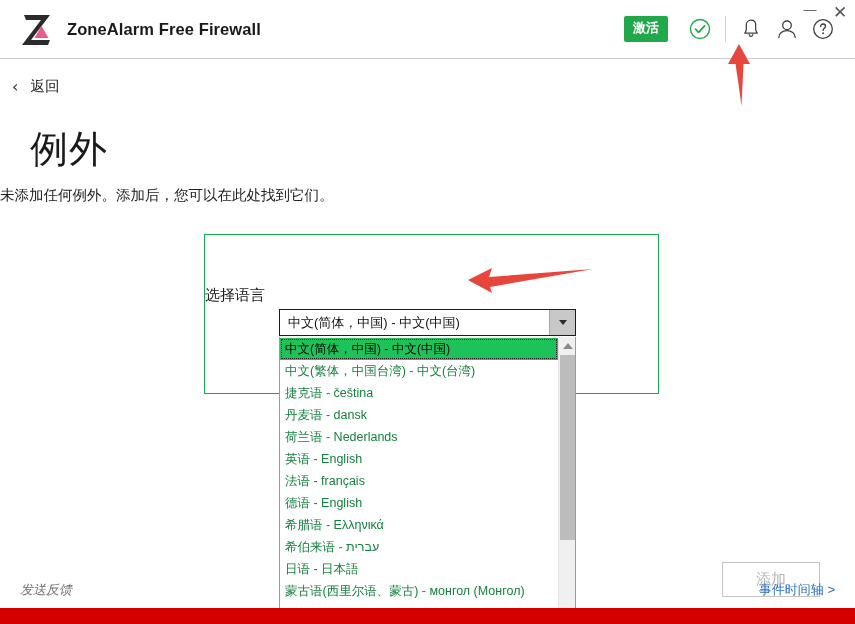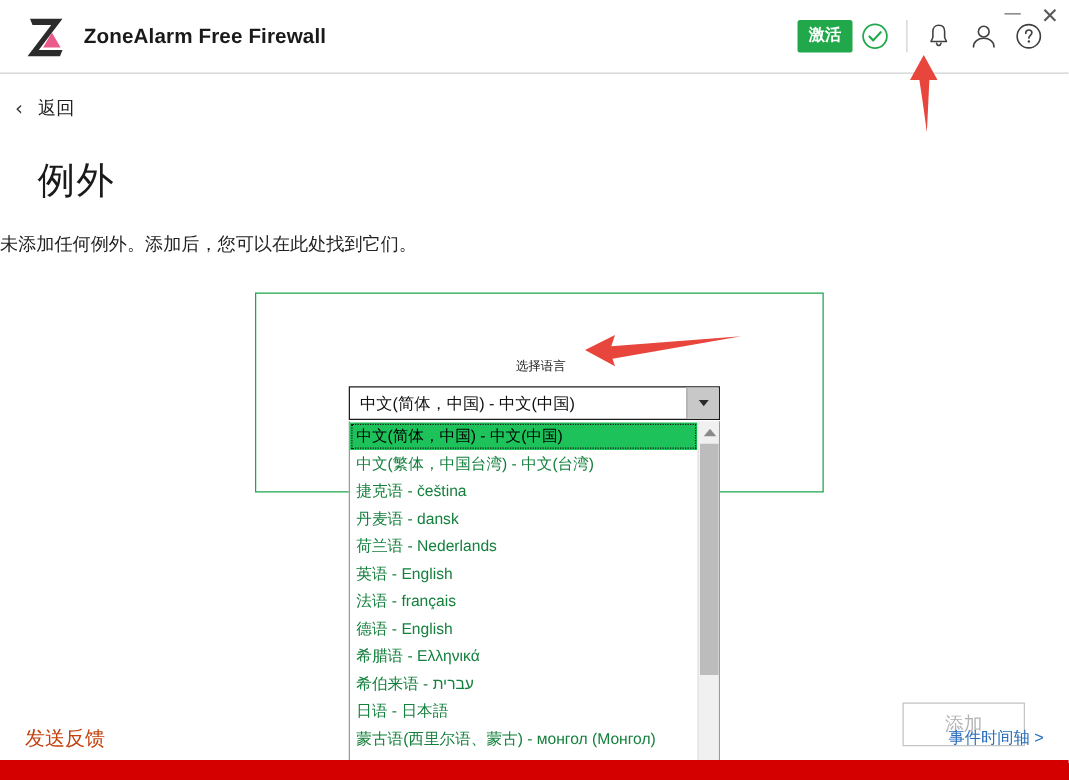--- a/index.html
+++ b/index.html
@@ -26,54 +26,54 @@
   .logo-wrap { position:absolute; left:17px; top:9px; display:flex; align-items:center; }
   .logo-mark { position:relative; width:40px; height:40px; }
   .brand-title {
     margin-left:10px; font-size:16.5px; font-weight:bold; color:#1a1a1a;
     letter-spacing:.1px; white-space:nowrap;
   }
   .header-right { position:absolute; right:14px; top:0; height:58px; display:flex; align-items:center; gap:0; }
   .activate-btn {
     background:#21a84b; color:#fff; font-size:13px; font-weight:bold;
     padding:5px 9px 6px 9px; border:none; border-radius:2px; cursor:pointer;
-    font-family:"Liberation Sans",sans-serif; line-height:1.15; 
+    font-family:"Liberation Sans",sans-serif; line-height:1.15; margin-right:14px;
   }
   .icon-btn {
     width:36px; height:40px; display:flex; align-items:center; justify-content:center;
     background:transparent; border:none; cursor:pointer; padding:0;
   }
   .hdr-divider { width:1px; height:26px; background:#d2d2d2; margin:0 7px; }
   .header-line { position:absolute; left:0; top:58px; width:855px; height:1px; background:#cfcfcf; }
 
   
   .back-row { position:absolute; left:12px; top:77px; display:flex; align-items:center; cursor:pointer; }
   .back-chevron { font-size:16px; color:#333; line-height:1; margin-right:12px; font-family:"DejaVu Sans",sans-serif; }
   .back-label { font-size:14.5px; color:#222; }
 
   
   .page-title {
     position:absolute; left:30px; top:124px;
-    font-size:30px; color:#1a1a1a; font-weight:normal; letter-spacing:1px;
+    font-size:38px; color:#1a1a1a; font-weight:normal; letter-spacing:1px;
   }
 
   
   .empty-text {
     position:absolute; left:0; top:186px; width:855px; 
     font-size:14.5px; color:#222;
   }
 
   
   .green-box {
     position:absolute; left:204px; top:234px; width:455px; height:160px;
     border:1px solid #1aa64b; background:transparent;
   }
   .lang-caption {
-    position:absolute; left:0; top:51px; width:455px; text-align:center;
-    font-size:10px; color:#1a1a1a;
+    position:absolute; left:0; top:51px; width:455px; 
+    font-size:15px; color:#1a1a1a;
   }
 
   
   .arrow-up { position:absolute; left:722px; top:44px; width:34px; height:62px; pointer-events:none; }
   .arrow-left { position:absolute; left:468px; top:264px; width:125px; height:32px; pointer-events:none; }
 
   
   .dropdown-closed {
     position:absolute; left:279px; top:309px; width:297px; height:27px;
     border:1px solid #1c1c1c; background:#fff; display:flex; align-items:stretch;
@@ -103,21 +103,21 @@
   }
   .dd-scrollbar { width:17px; background:#f0f0f0; position:relative; border-left:1px solid #e2e2e2; }
   .sb-arrow-up {
     position:absolute; top:0; left:0; width:17px; height:17px; background:#f0f0f0;
     display:flex; align-items:center; justify-content:center; cursor:pointer;
   }
   .sb-tri-up { width:0;height:0;border-left:5px solid transparent;border-right:5px solid transparent;border-bottom:6px solid #8a8a8a; }
   .sb-thumb { position:absolute; top:18px; left:1px; width:15px; height:185px; background:#bcbcbc; cursor:pointer; }
 
   
-  .feedback-link { position:absolute; left:20px; top:581px; font-size:16px; color:#c2410c; cursor:pointer; }
+  .feedback-link { position:absolute; left:20px; top:581px; font-size:13px; color:#737373; cursor:pointer;font-style:italic; }
   .add-button {
     position:absolute; left:722px; top:562px; width:98px; height:35px;
     border:1px solid #c4c4c4; background:#fff; color:#b4b4b4;
     font-size:15px; font-family:"Liberation Sans",sans-serif; cursor:default;
   }
   .timeline-link { position:absolute; right:20px; top:581px; font-size:13px; color:#2a6ebb; cursor:pointer; white-space:nowrap; }
 
   .red-bar { position:absolute; left:0; top:608px; width:855px; height:16px; background:#d40000; }
 </style>
 </head>

